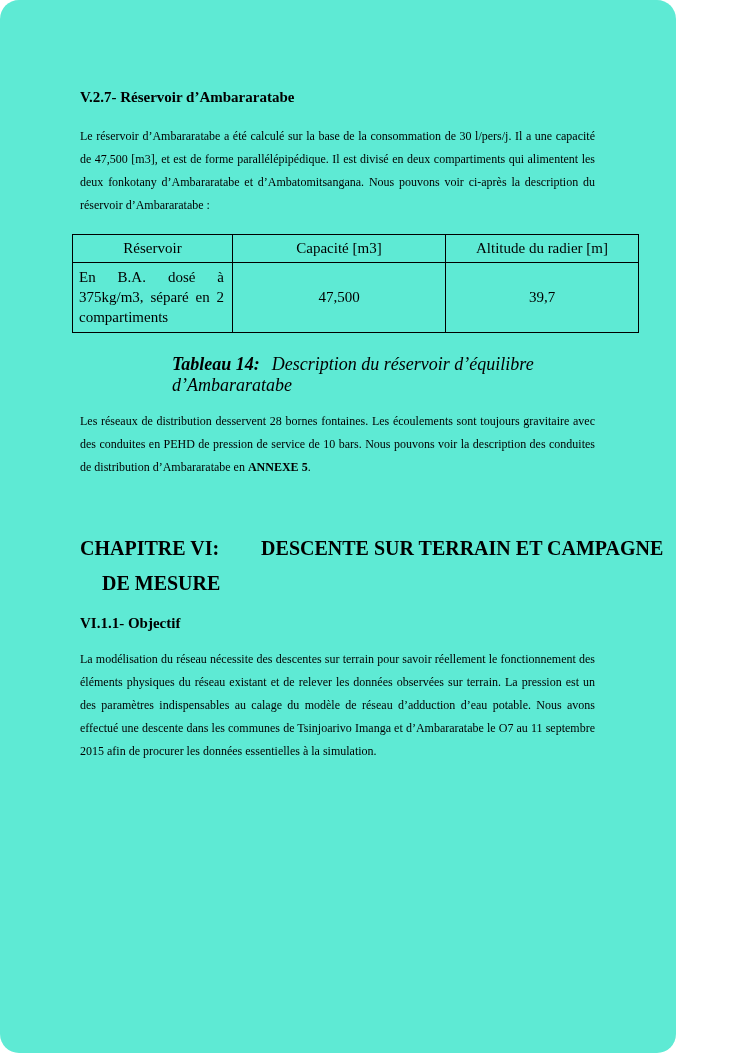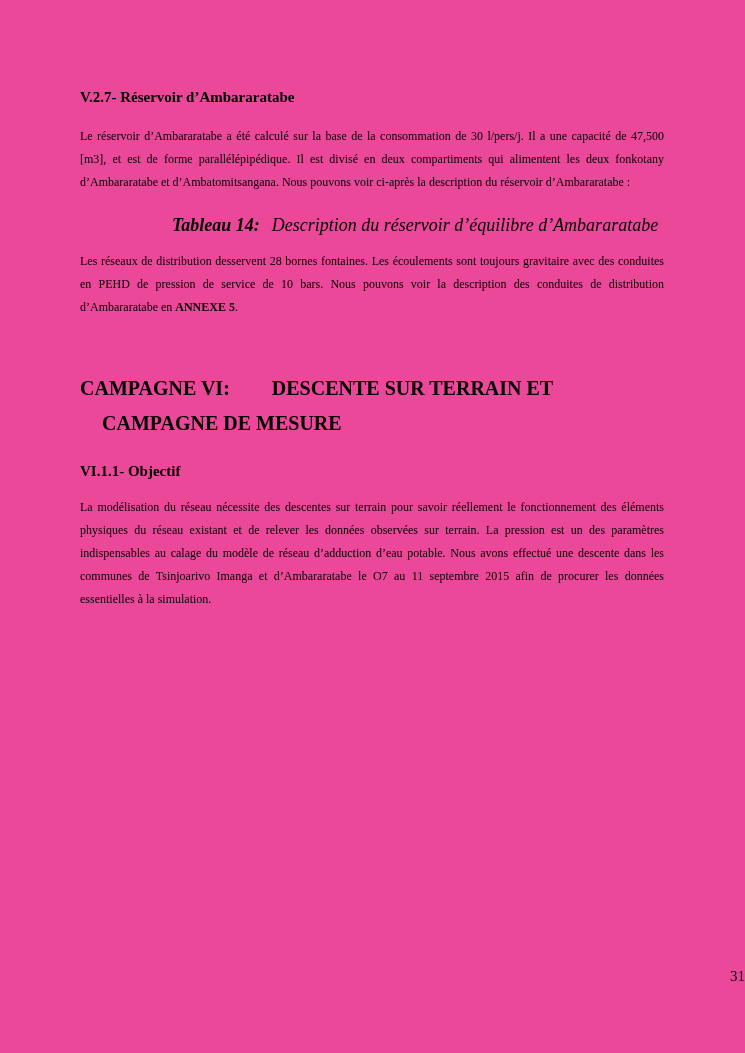--- a/index.html
+++ b/index.html
@@ -1,26 +1,27 @@
 <!DOCTYPE html>
 <html><head>
 <meta charset="utf-8">
 <style>
   * { margin: 0; padding: 0; box-sizing: border-box; }
   html, body { background: #ffffff; }
   body { width: 745px; }
   .page {
     position: relative;
-    width: 745px;
+    width: 676px;
     height: 1053px;
-    background: #ec4899;
+    background: #5eead4;
     color: #000000;
     font-family: "Liberation Serif", serif;
     padding: 88px 81px 0 80px;
     overflow: hidden;
+    border-radius: 19px;
   }
   .h-small {
     font-size: 15px;
     font-weight: bold;
     line-height: 19px;
   }
   p.body {
     font-size: 12px;
     line-height: 23px;
     text-align: justify;
@@ -77,48 +78,64 @@
     text-indent: -22px;
     width: 586px;
   }
   h1.chapter .chap-gap { display: inline-block; width: 42px; }
   h2.vi1 {
     margin-top: 26px;
     font-size: 17px;
     font-weight: bold;
     line-height: 22px;
   }
-  .h-vi11 { margin-top: 21px; }
+  .h-vi11 { margin-top: 13px; }
   .page-number {
     position: absolute;
     top: 968px;
     left: 0;
     width: 745px;
     text-align: right;
     font-size: 15px;
   }
 </style>
 </head>
 <body>
 
 <div class="page">
 
   <div class="h-small">V.2.7- Réservoir d’Ambararatabe</div>
 
   <p class="body p1">Le réservoir d’Ambararatabe a été calculé sur la base de la consommation de 30 l/pers/j. Il a une capacité de 47,500 [m3], et est de forme parallélépipédique. Il est divisé en deux compartiments qui alimentent les deux fonkotany d’Ambararatabe et d’Ambatomitsangana. Nous pouvons voir ci-après la description du réservoir d’Ambararatabe :</p>
 
+  <table class="res-table">
+    <thead>
+      <tr>
+        <th class="col-reservoir">Réservoir</th>
+        <th class="col-capacity">Capacité [m3]</th>
+        <th class="col-altitude">Altitude du radier [m]</th>
+      </tr>
+    </thead>
+    <tbody>
+      <tr>
+        <td class="cell-desc">En B.A. dosé à 375kg/m3, séparé en 2 compartiments</td>
+        <td class="cell-num">47,500</td>
+        <td class="cell-num">39,7</td>
+      </tr>
+    </tbody>
+  </table>
 
   <p class="caption">
     <span class="cap-label">Tableau 14:</span><span class="cap-text">Description du réservoir d’équilibre  d’Ambararatabe</span>
   </p>
 
 
   <p class="body p2"><span>Les réseaux de distribution  desservent 28 bornes fontaines. Les écoulements sont toujours gravitaire avec des conduites en PEHD de pression de service de 10 bars. Nous pouvons voir la description des conduites de distribution d’Ambararatabe en </span><b>ANNEXE 5</b><span>.</span></p>
 
-  <h1 class="chapter"><span>CAMPAGNE VI:</span><span class="chap-gap"></span><span>DESCENTE SUR TERRAIN ET CAMPAGNE DE MESURE</span></h1>
+  <h1 class="chapter"><span>CHAPITRE VI:</span><span class="chap-gap"></span><span>DESCENTE SUR TERRAIN ET CAMPAGNE DE MESURE</span></h1>
 
 
   <div class="h-small h-vi11">VI.1.1- Objectif</div>
 
   <p class="body p3">La modélisation du réseau nécessite des descentes sur terrain pour savoir réellement le fonctionnement des éléments physiques du réseau existant et de relever les données observées sur terrain. La pression est un des paramètres indispensables au calage du modèle de réseau d’adduction d’eau potable. Nous avons effectué une descente dans les communes de Tsinjoarivo Imanga et d’Ambararatabe le O7 au 11 septembre 2015 afin de procurer les données essentielles à la simulation.</p>
 
   <div class="page-number">31</div>
 
 </div>
 

